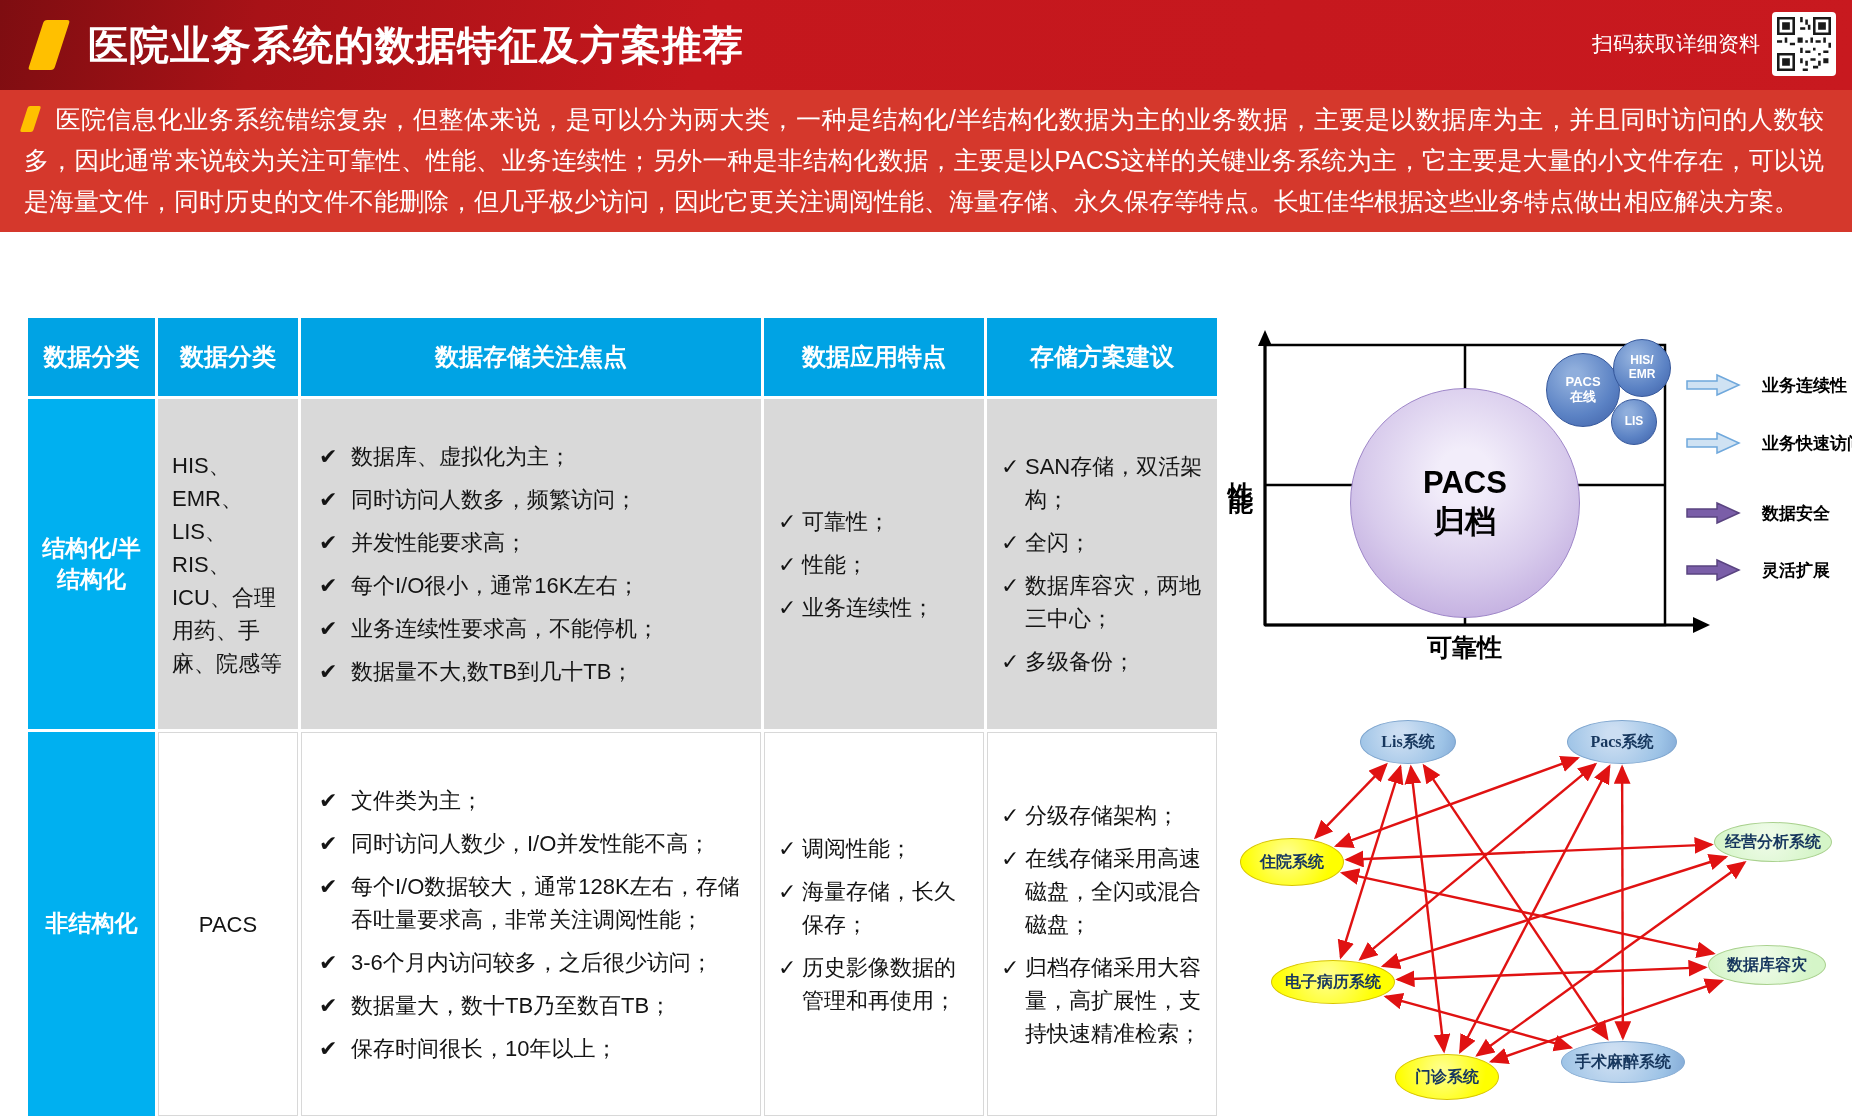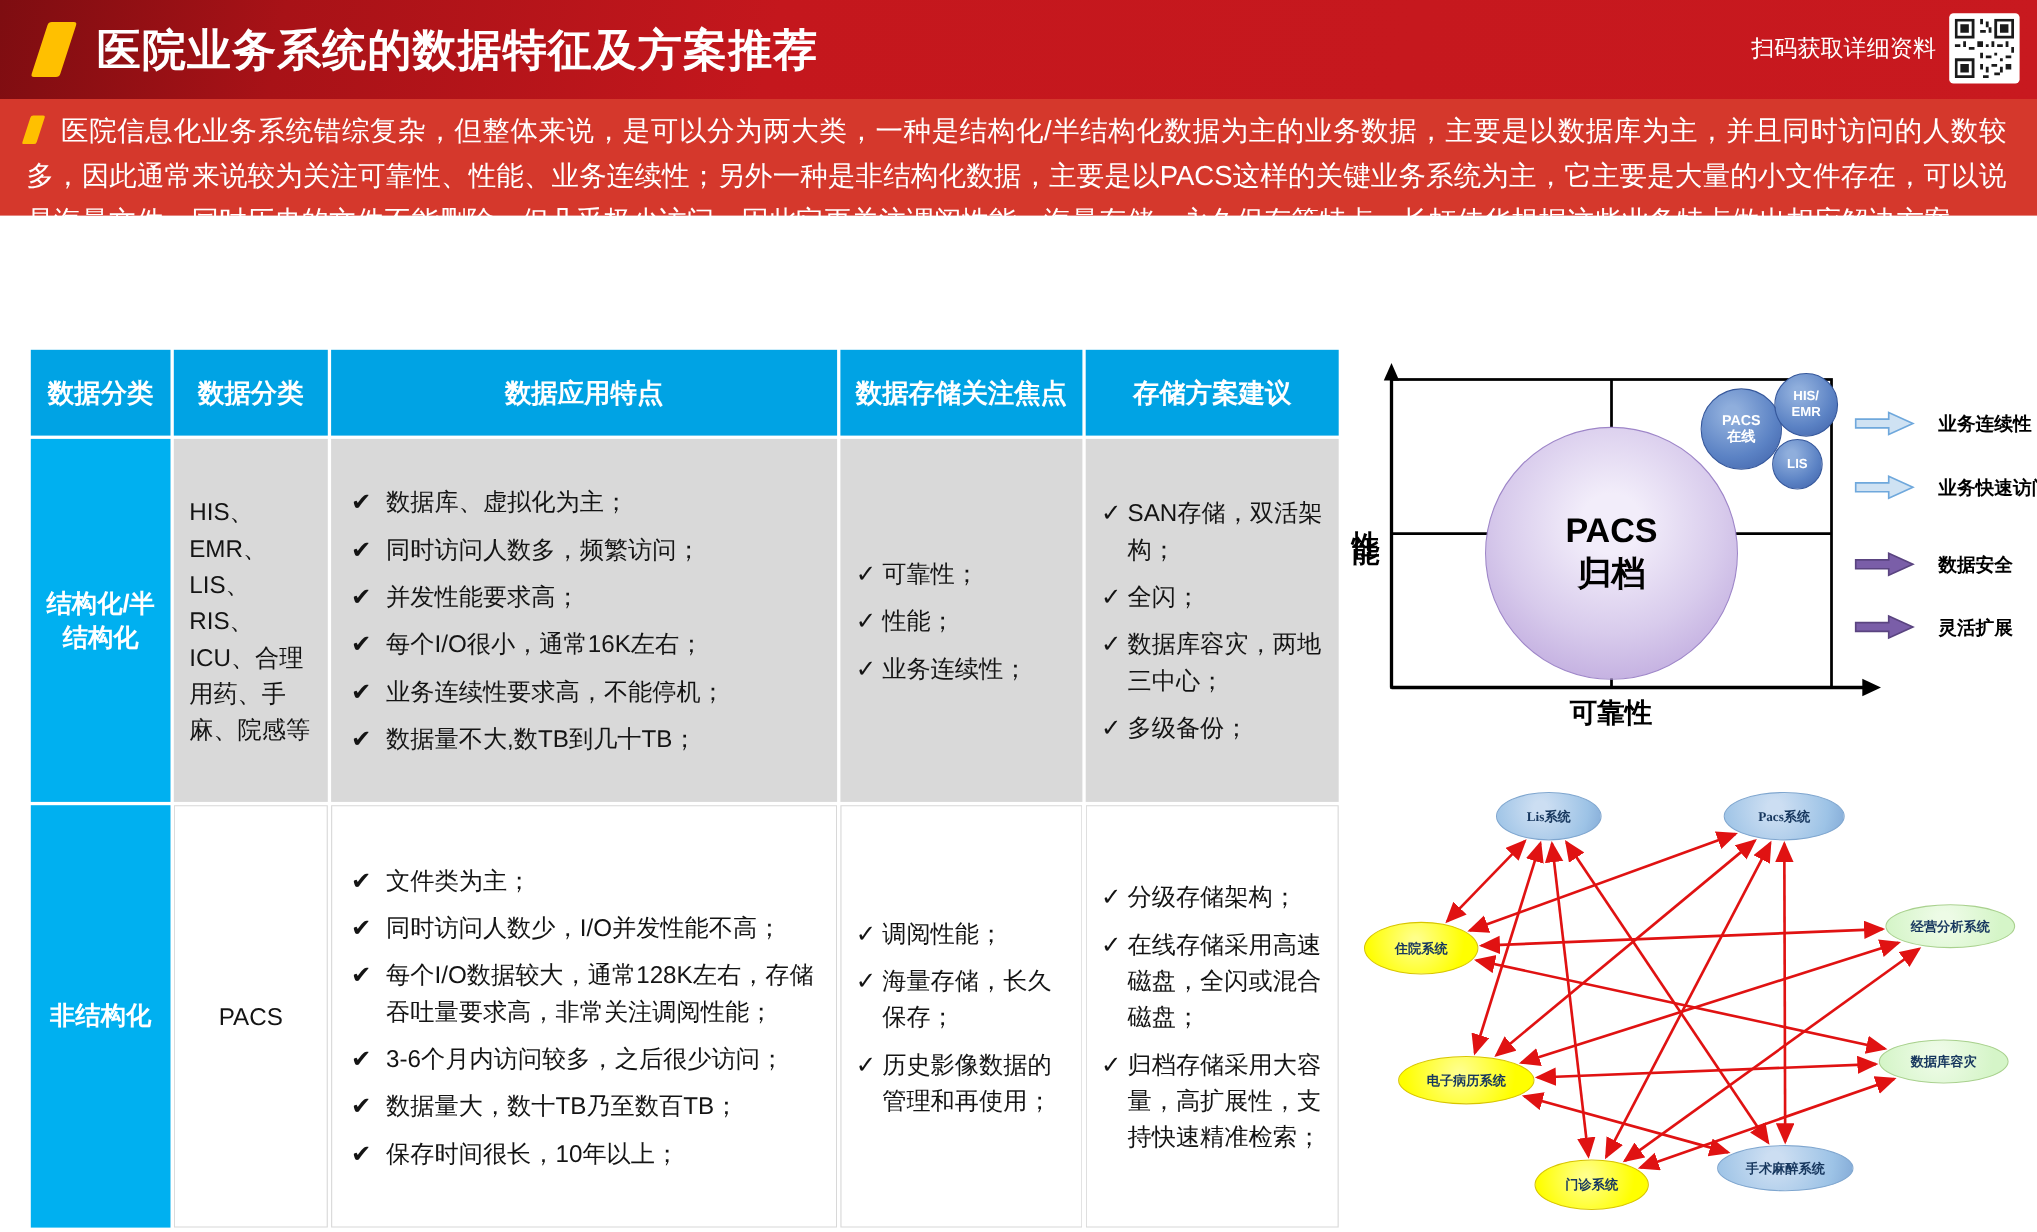--- a/index.html
+++ b/index.html
@@ -13,21 +13,21 @@
       display:flex; align-items:center; }
   .title-slash { width:26px; height:50px; background:#FFC000; transform:skewX(-18deg);
       margin-left:36px; border-radius:3px; flex:0 0 auto; }
   .page-title { color:#fff; font-size:40px; font-weight:bold; margin-left:26px; letter-spacing:1px; white-space:nowrap; }
   .qr-wrap { position:absolute; right:16px; top:12px; display:flex; align-items:center; gap:12px; }
   .qr-label { color:#fff; font-size:21px; white-space:nowrap; }
   .qr-box { width:64px; height:64px; background:#fff; border-radius:4px; padding:5px; }
   .qr-box svg { display:block; width:100%; height:100%; }
 
   
-  .intro-band { position:absolute; left:0; top:90px; width:100%; height:106px; background:#D5382C; }
+  .intro-band { position:absolute; left:0; top:90px; width:100%; height:142px; background:#D5382C; }
   .intro-text { position:absolute; left:24px; right:28px; top:9px; color:#fff; font-size:25px;
       line-height:41px; text-align:justify; }
   .intro-slash { display:inline-block; width:13px; height:26px; background:#FFC000;
       transform:skewX(-18deg); margin-right:18px; vertical-align:-4px; border-radius:2px; }
 
   
   .data-table { position:absolute; left:28px; top:318px; width:1183px; display:grid;
       grid-template-columns:127px 140px 460px 220px 230px;
       grid-template-rows:78px 330px 384px; gap:3px; background:#fff; }
   .th { background:#00A3E4; color:#fff; font-weight:bold; font-size:24px;
@@ -62,21 +62,21 @@
       font-size:25px; font-weight:bold; letter-spacing:6px; color:#000; }
   .x-axis-label { position:absolute; left:212px; top:301px; font-size:25px; font-weight:bold; color:#000; }
   .chart-legend { position:absolute; left:470px; top:0; width:167px; height:100%; }
   .legend-item { position:absolute; left:0; display:flex; align-items:center; gap:21px; }
   .legend-label { font-size:17px; font-weight:bold; color:#000; white-space:nowrap; }
 
   
   .network-panel { position:absolute; left:1215px; top:690px; width:637px; height:430px; }
   .network-panel svg { position:absolute; left:0; top:0; }
   .net-node { position:absolute; border-radius:50%; display:flex; align-items:center; justify-content:center;
-      font-family:"Liberation Serif","DejaVu Serif",serif; font-weight:bold; font-size:12px;
+      font-family:"Liberation Serif","DejaVu Serif",serif; font-weight:bold; font-size:16px;
       color:#17375E; text-align:center; }
   .net-node.blue  { background:radial-gradient(circle at 42% 32%, #CCDEF2 10%, #9DC3E6 70%, #82A9D6 100%); border:1px solid #7FA6CF; }
   .net-node.yellow{ background:radial-gradient(circle at 45% 35%, #FFFF8A 5%, #FFFF00 70%); border:1px solid #D8C500; }
   .net-node.green { background:radial-gradient(circle at 45% 35%, #EDFBE6 10%, #D5F5C8 75%); border:1px solid #A9D18E;font-family:Liberation Serif, serif; }
 </style>
 </head>
 <body>
 
 <div class="slide">
 
@@ -103,22 +103,22 @@
 
   <div class="intro-band">
     <div class="intro-text">
       <span class="intro-slash"></span><span>医院信息化业务系统错综复杂，但整体来说，是可以分为两大类，一种是结构化/半结构化数据为主的业务数据，主要是以数据库为主，并且同时访问的人数较多，因此通常来说较为关注可靠性、性能、业务连续性；另外一种是非结构化数据，主要是以PACS这样的关键业务系统为主，它主要是大量的小文件存在，可以说是海量文件，同时历史的文件不能删除，但几乎极少访问，因此它更关注调阅性能、海量存储、永久保存等特点。长虹佳华根据这些业务特点做出相应解决方案。</span>
     </div>
   </div>
 
   <div class="data-table">
     <div class="th">数据分类</div>
     <div class="th">数据分类</div>
+    <div class="th">数据存储关注焦点</div>
     <div class="th">数据应用特点</div>
-    <div class="th">数据存储关注焦点</div>
     <div class="th">存储方案建议</div>
 
     <div class="cat">结构化/半结构化</div>
     <div class="cell r1">HIS、EMR、LIS、RIS、ICU、合理用药、手麻、院感等</div>
     <div class="cell r1">
         <div class="check-item heavy"><span class="mark">✔</span><span>数据库、虚拟化为主；</span></div>
         <div class="check-item heavy"><span class="mark">✔</span><span>同时访问人数多，频繁访问；</span></div>
         <div class="check-item heavy"><span class="mark">✔</span><span>并发性能要求高；</span></div>
         <div class="check-item heavy"><span class="mark">✔</span><span>每个I/O很小，通常16K左右；</span></div>
         <div class="check-item heavy"><span class="mark">✔</span><span>业务连续性要求高，不能停机；</span></div>

